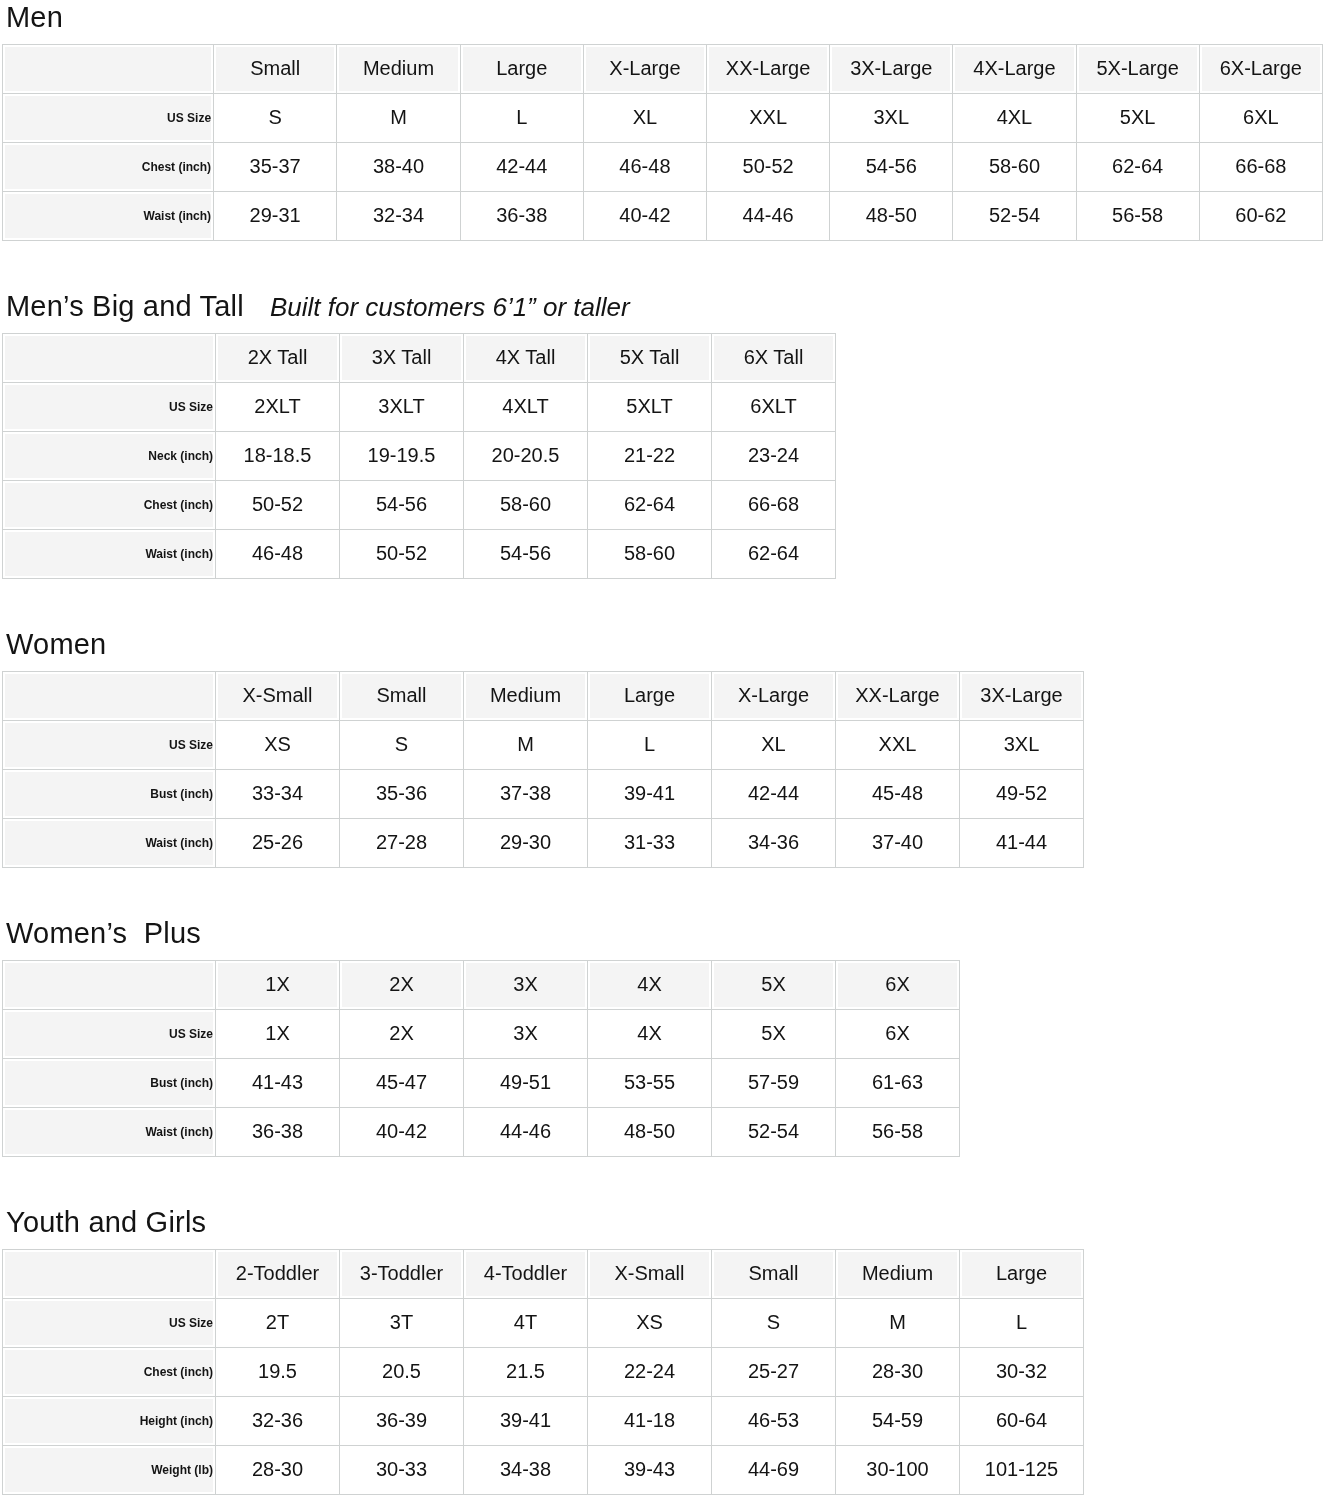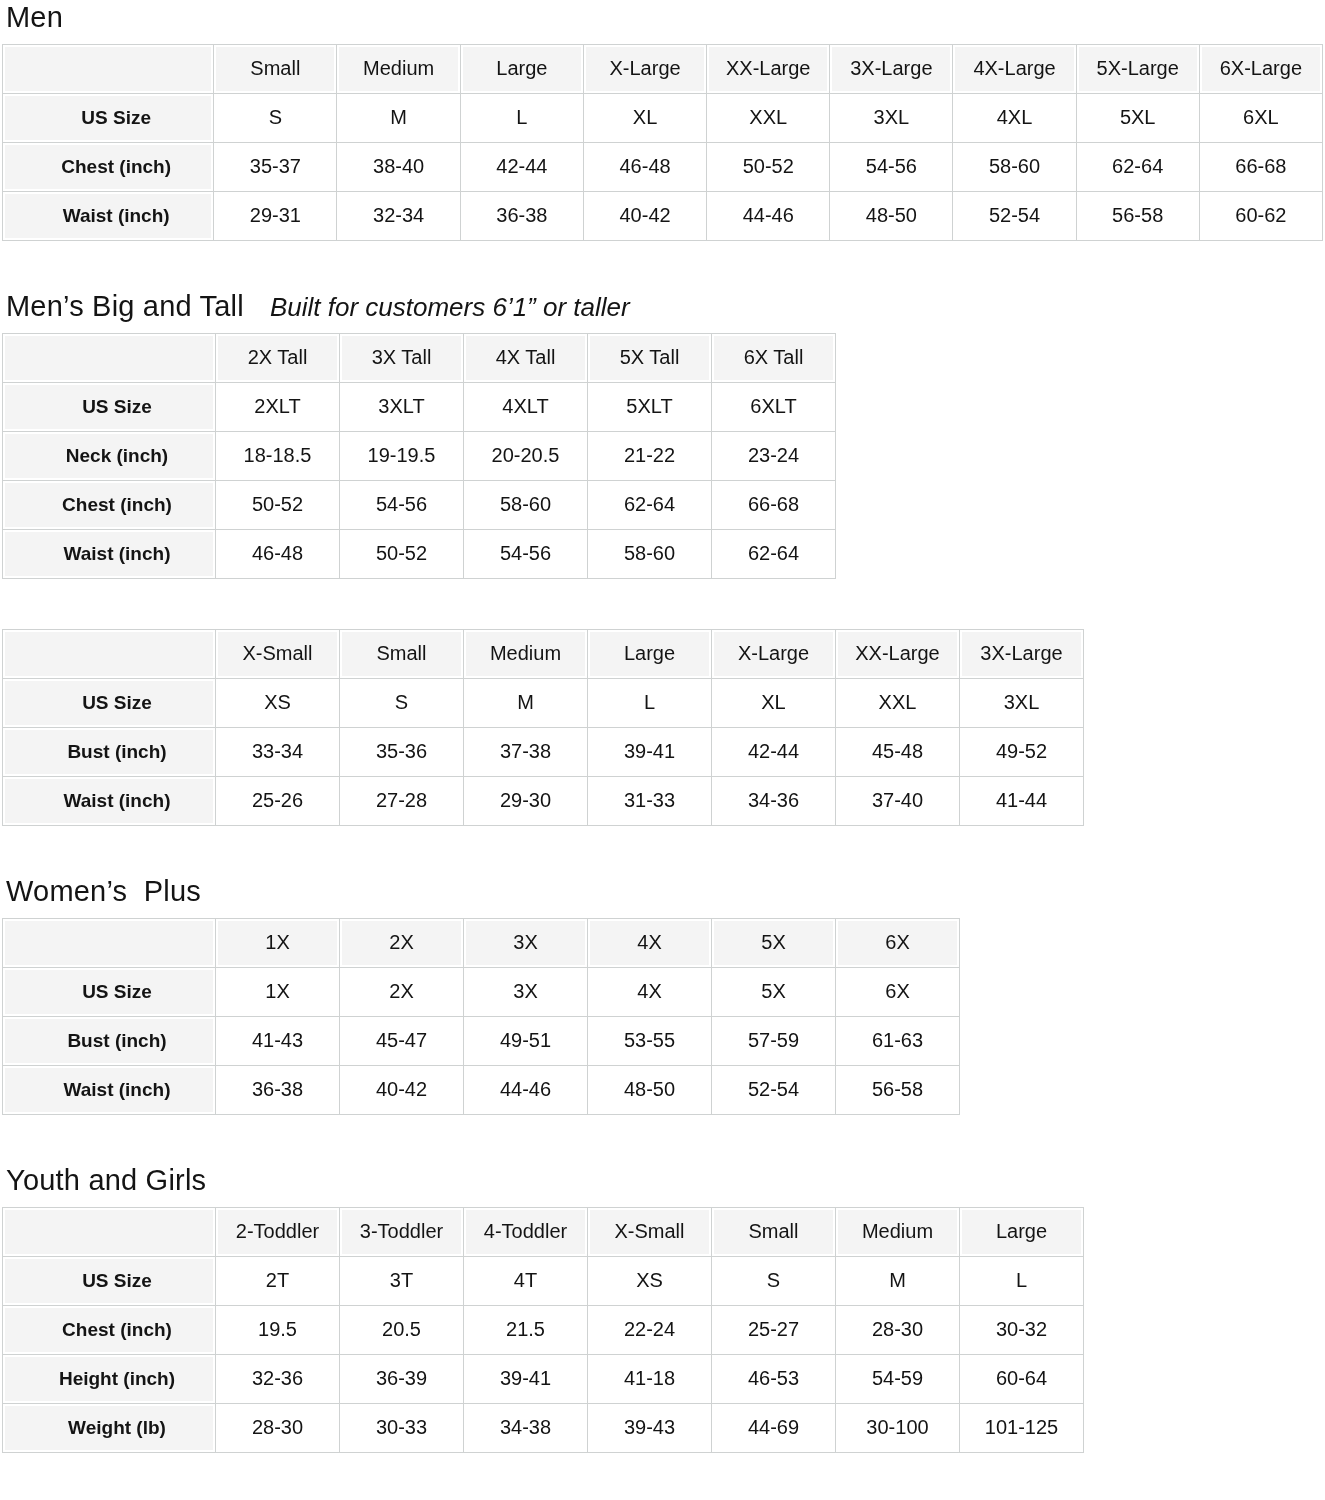--- a/index.html
+++ b/index.html
@@ -52,24 +52,24 @@
     font-weight: 400;
     text-align: center;
     vertical-align: middle;
     overflow: hidden;
   }
   thead th, th.corner {
     background: var(--header-bg, #f4f4f4);
   }
   tbody th.row-label {
     background: var(--header-bg, #f4f4f4);
-    text-align: center;
+    text-align: right;
     padding-left: 16px;
     font-weight: 700;
-    font-size: 19px;
+    font-size: 12px;
   }
   td { background: #ffffff; }
 </style>
 </head>
 <body>
 
 <div class="page" id="size-chart-root">
     <section class="size-section">
       <div class="section-header">
         <h2 class="section-title">Men</h2>
@@ -195,20 +195,23 @@
             <td>46-48</td>
             <td>50-52</td>
             <td>54-56</td>
             <td>58-60</td>
             <td>62-64</td>
           </tr>
         </tbody>
       </table>
     </section>
     <section class="size-section">
+      <div class="section-header">
+        <h2 class="section-title">Women</h2>
+      </div>
       <table class="size-table">
         <colgroup>
           <col class="label-col">
           <col class="data-col">
           <col class="data-col">
           <col class="data-col">
           <col class="data-col">
           <col class="data-col">
           <col class="data-col">
           <col class="data-col">

